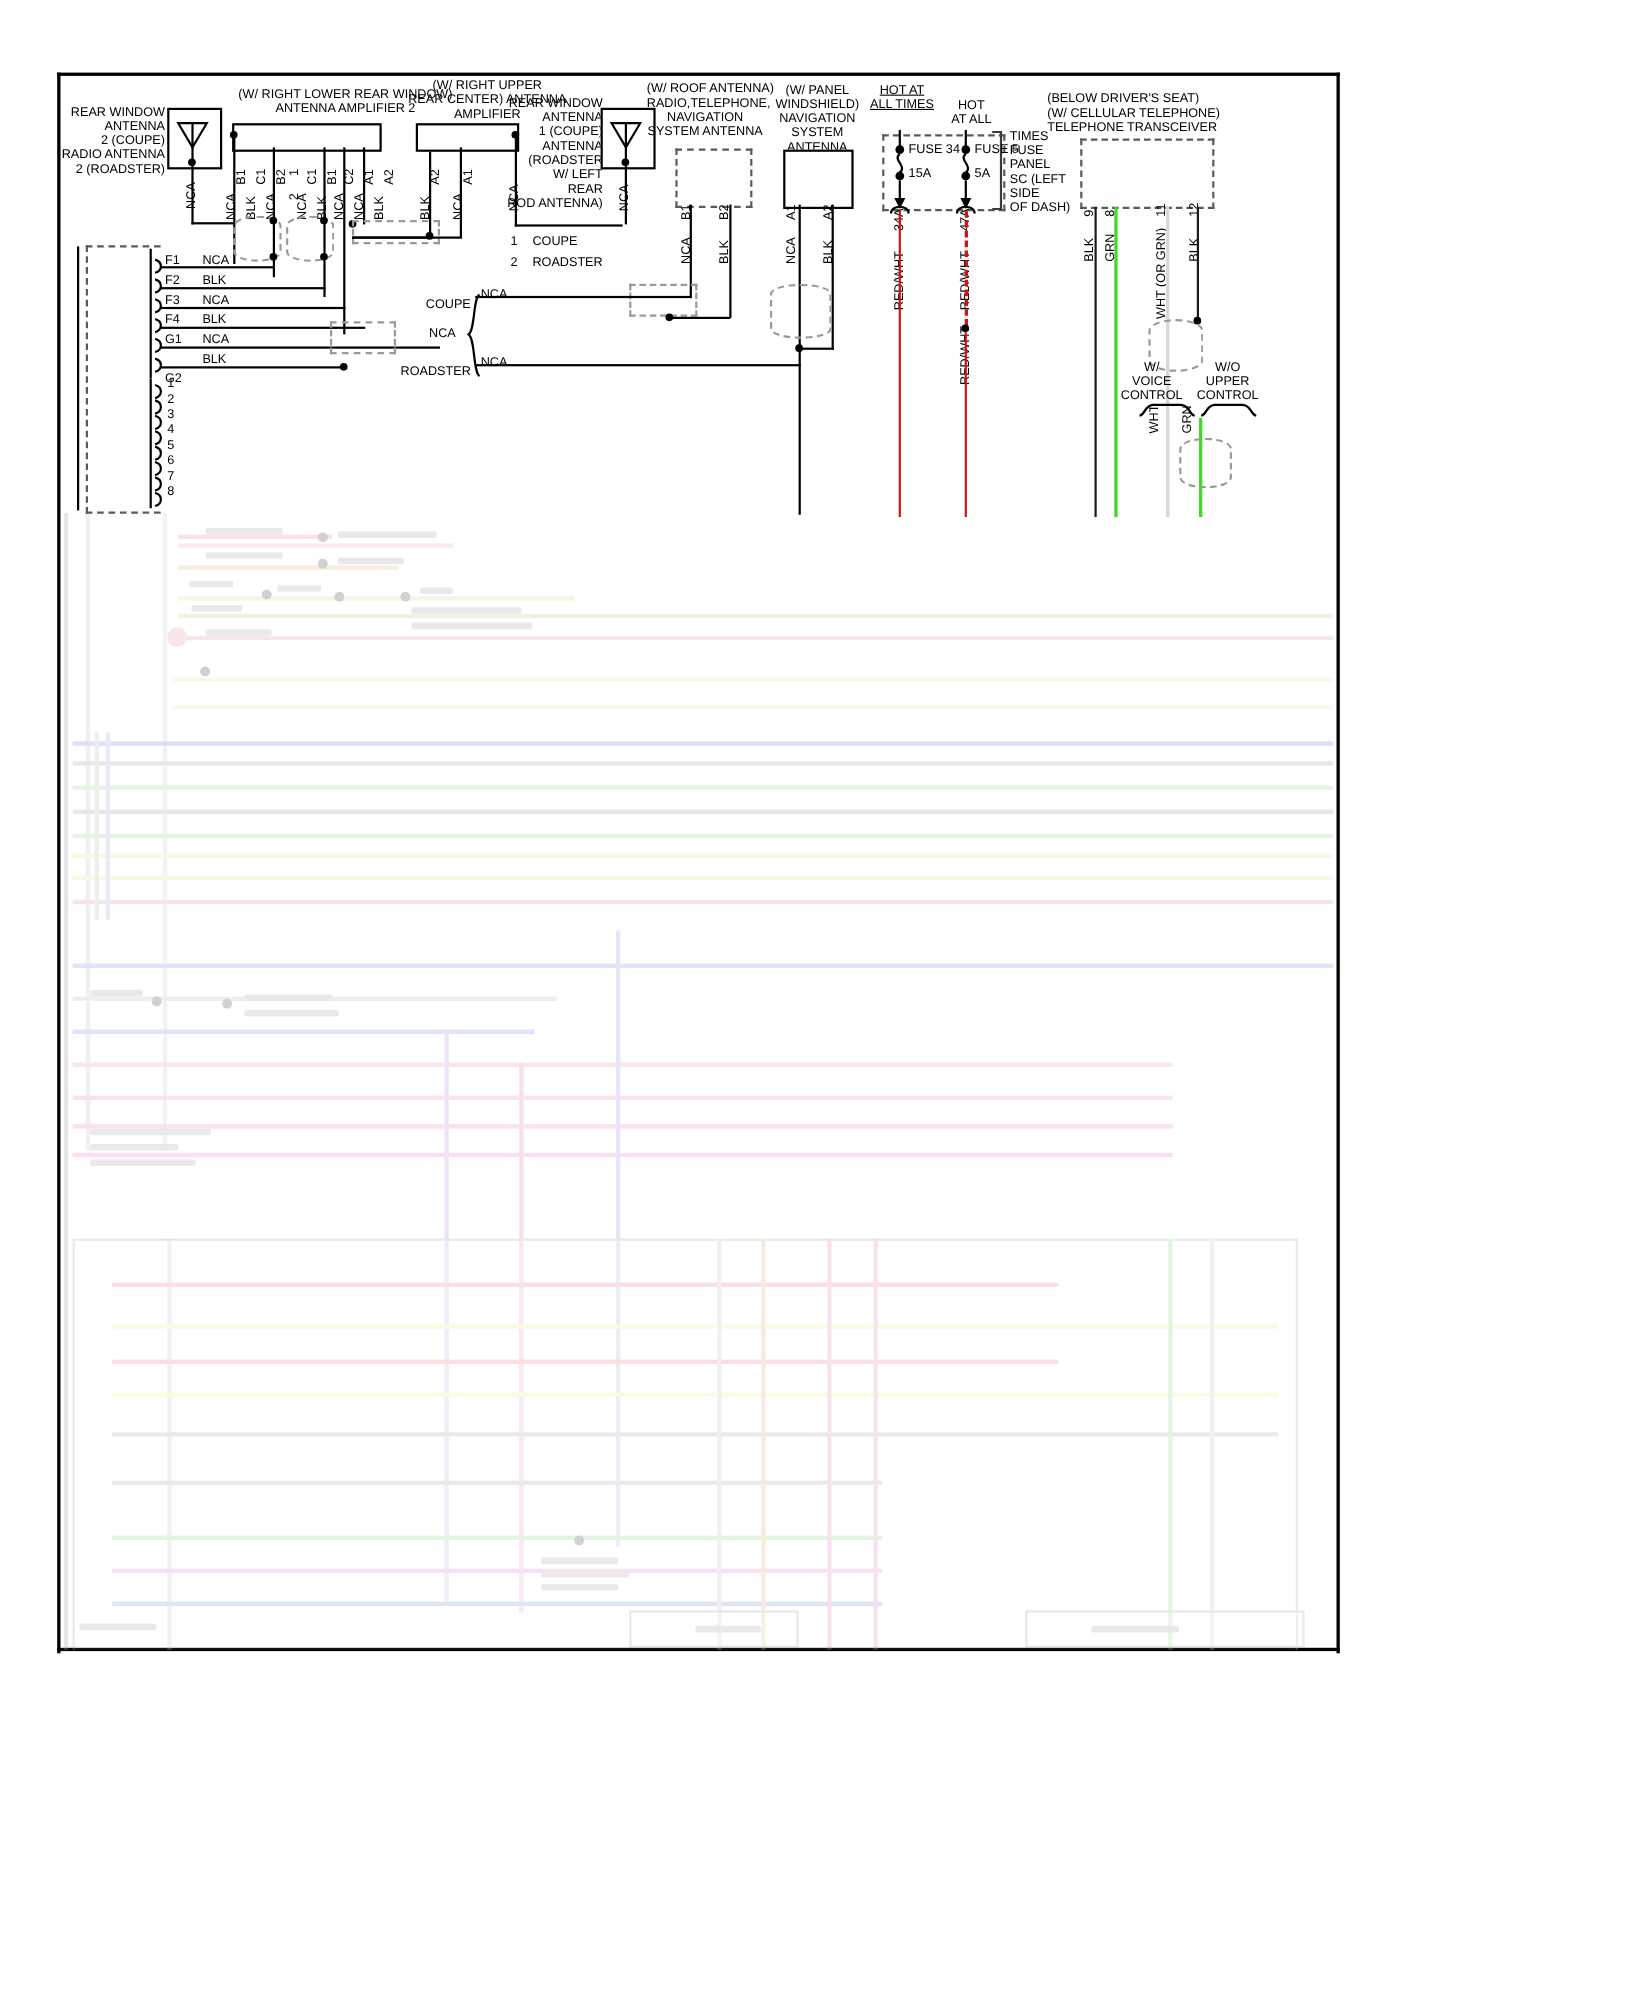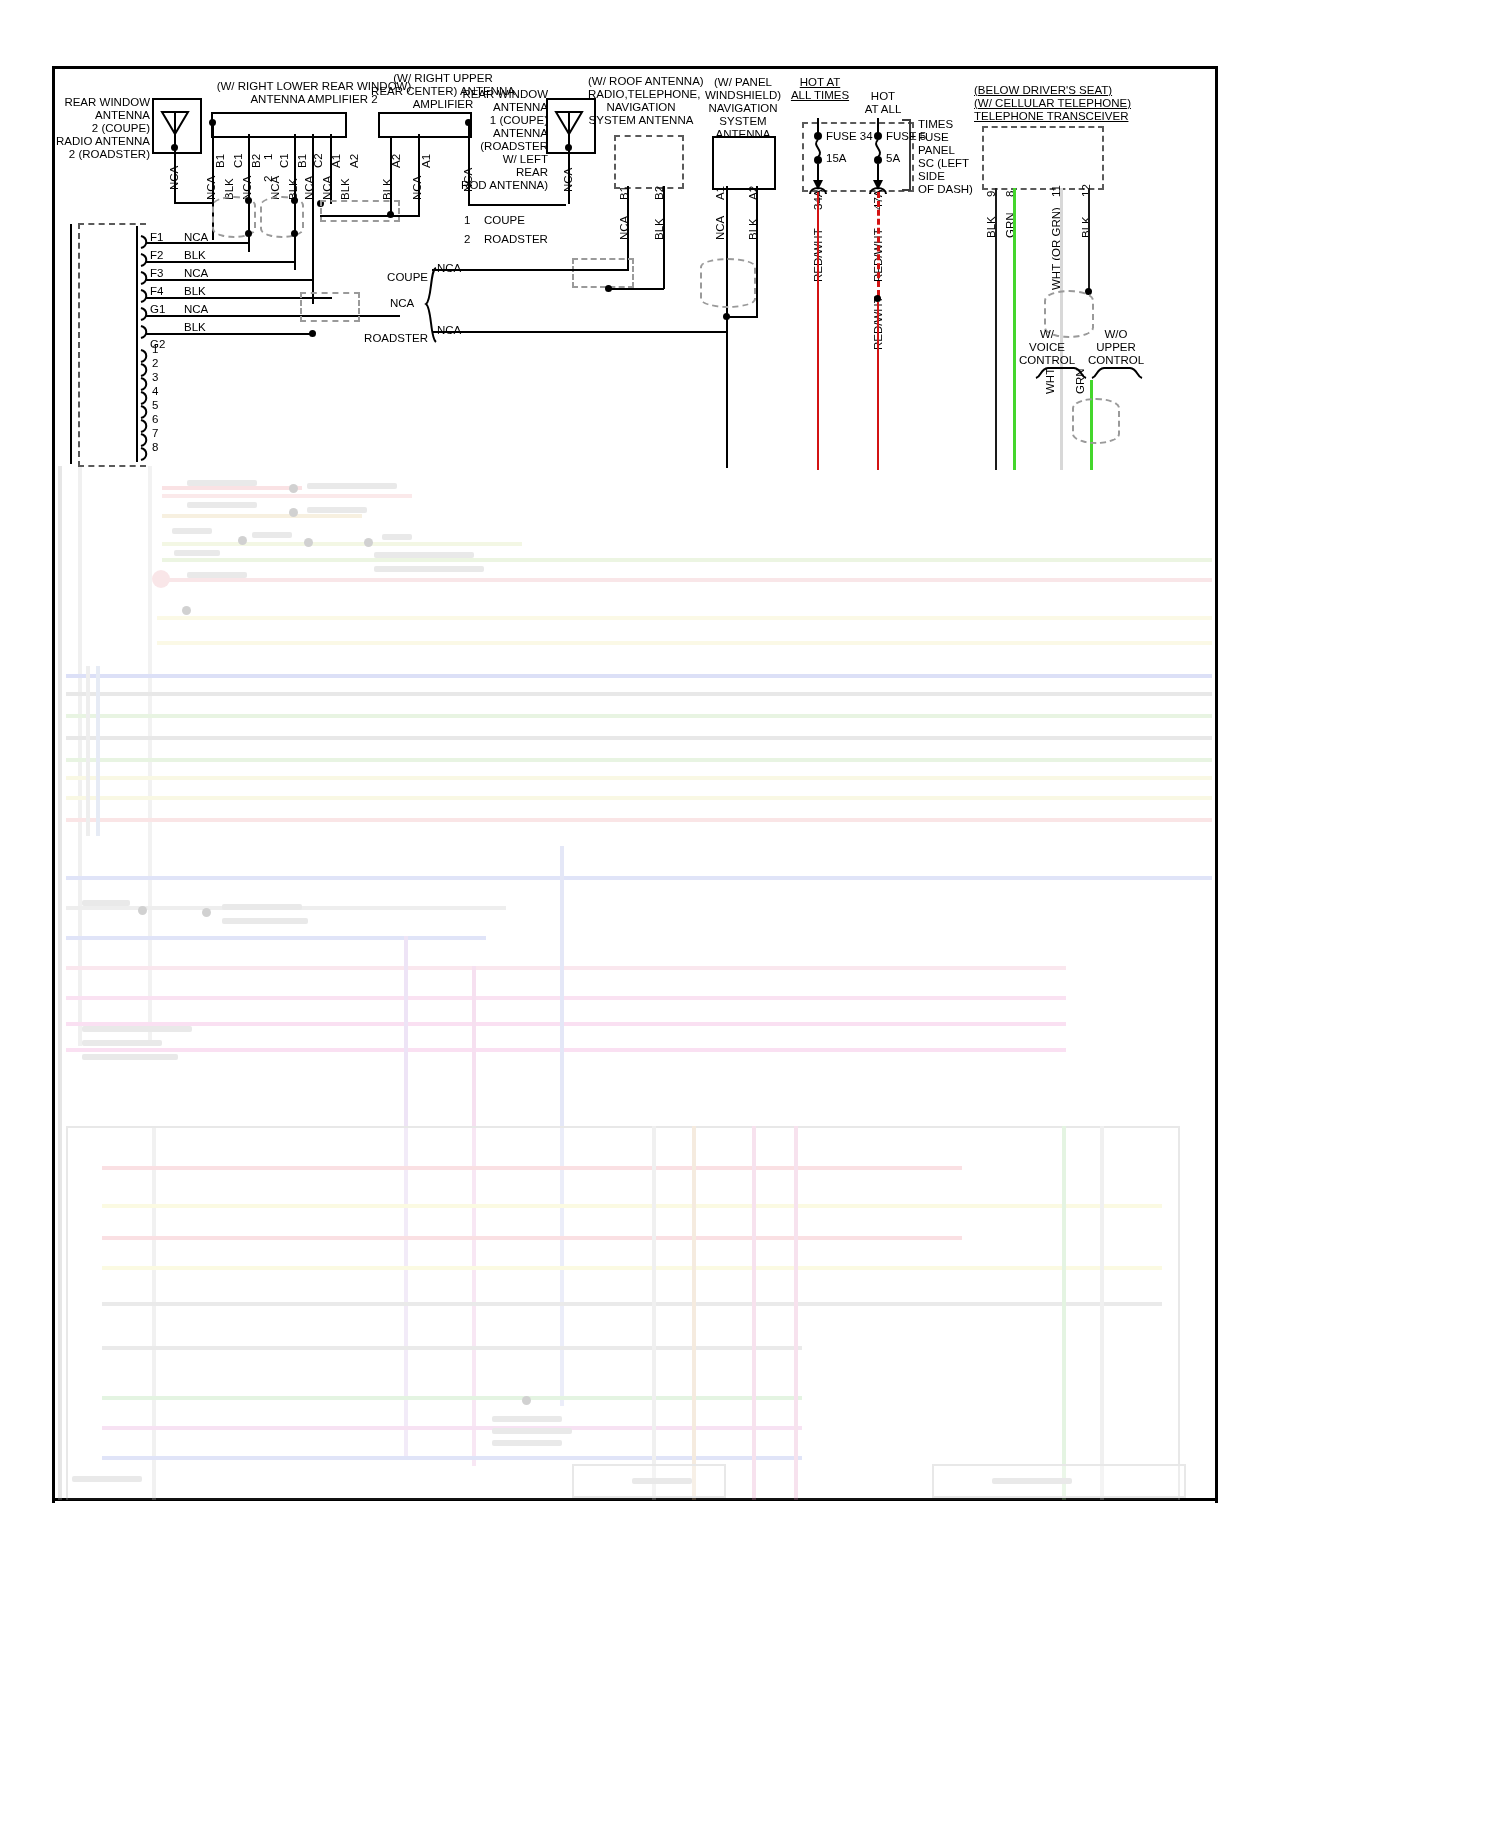--- a/index.html
+++ b/index.html
@@ -336,21 +336,21 @@
   <svg style="position:absolute;left:866px;top:182px;width:24px;height:16px;">
     <path d="M4,12 C4,4 20,4 20,12" fill="none" stroke="#000" stroke-width="2"></path>
   </svg>
   <div class="vlbl" style="left:872px;top:210px;">47A</div>
   <div class="vlbl" style="left:872px;top:282px;">RED/WHT</div>
   <div class="wire-red-dash" style="left:877px;top:192px;height:104px;"></div>
   <div class="dot" style="left:874px;top:295px;"></div>
   <div class="vlbl" style="left:872px;top:350px;">RED/WHT</div>
   <div class="wire-red" style="left:877px;top:302px;height:168px;"></div>
 
-  <div class="lbl" style="left:974px;top:84px;width:134px;text-decoration:underline;">(BELOW DRIVER'S SEAT)
+  <div class="lbl" style="left:952px;top:84px;width:134px;">(BELOW DRIVER'S SEAT)
 (W/ CELLULAR TELEPHONE)
 TELEPHONE TRANSCEIVER</div>
   <div class="dbox" style="left:982px;top:126px;width:118px;height:60px;"></div>
 
   <div class="vlbl" style="left:985px;top:197px;">9</div>
   <div class="vlbl" style="left:985px;top:238px;">BLK</div>
   <div class="wire-blk" style="left:995px;top:188px;height:282px;"></div>
 
   <div class="vlbl" style="left:1004px;top:197px;">8</div>
   <div class="vlbl" style="left:1004px;top:238px;">GRN</div>

